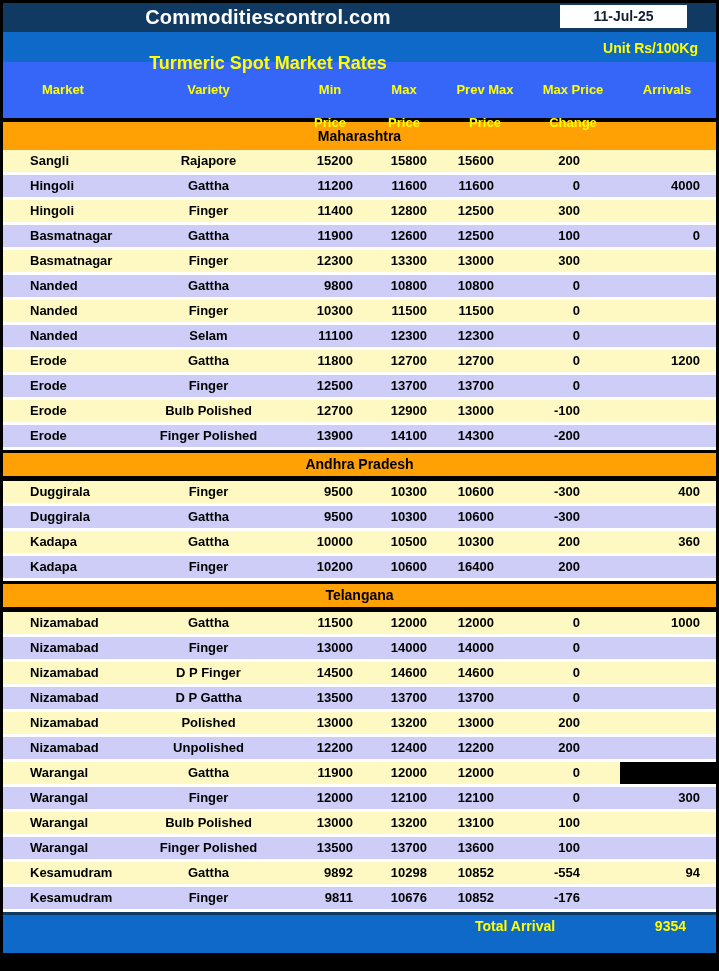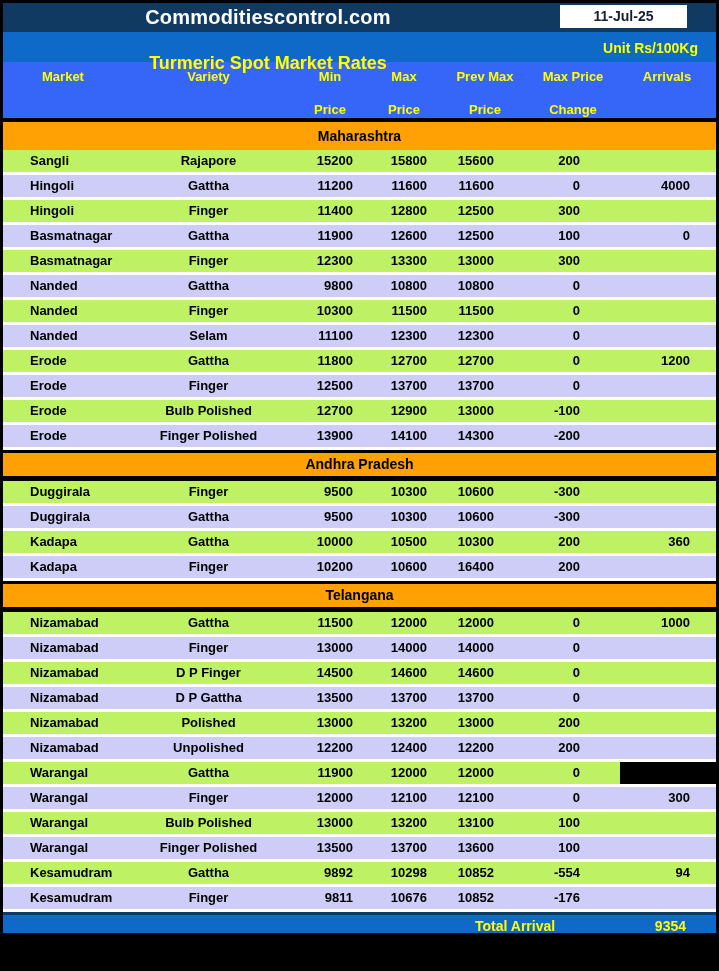--- a/index.html
+++ b/index.html
@@ -18,42 +18,42 @@
   .site-title { position:absolute; left:0; top:0; width:530px; height:29px; line-height:29px;
                 text-align:center; color:#fff; font-size:20px; letter-spacing:.2px; }
   .date-box { position:absolute; left:557px; top:2px; width:127px; height:23px; background:#fff;
               color:#121E33; font-size:14px; line-height:23px; text-align:center; }
   .title-bar { height:30px; background:var(--bar-blue); position:relative; }
   .page-title { position:absolute; left:0; top:16px; width:530px; height:30px; line-height:30px;
                 text-align:center; color:var(--yellow); font-size:18px; }
   .unit-label { position:absolute; right:18px; top:0; height:30px; line-height:32px;
                 color:var(--yellow); font-size:14px; }
   
-  .col-header { height:56px; background:var(--header-blue); box-sizing:border-box; padding-top:2px; }
+  .col-header { height:56px; background:var(--header-blue); box-sizing:border-box; padding-top:15px; }
   .col-line { display:grid; grid-template-columns:120px 171px 72px 76px 86px 90px 98px;
               height:25px; line-height:25px; color:var(--yellow); font-size:13px; text-align:center; }
   .col-line.second { margin-top:8px; }
   .black-sep { height:4px; background:#000; }
   
   .section-header { height:23px; line-height:23px; margin:3px 0 5px; background:var(--orange);
                     text-align:center; font-size:14px; color:#000; }
   .section-header.first { height:28px; line-height:28px; margin:0; }
   .row { display:grid; grid-template-columns:120px 171px 66px 74px 67px 86px 129px;
          height:25px; box-sizing:border-box; border-bottom:3px solid #fff;
          font-size:13px; line-height:22px; color:#000; position:relative; }
-  .row.odd  { background:#bef264; }
+  .row.odd  { background:#fef9c3; }
   .row.even { background:var(--lavender); }
   .cell-market  { padding-left:27px; }
   .cell-variety { text-align:center; }
   .num { text-align:right; padding-right:7px; }
-  .num.arrivals { padding-right:26px; }
+  .num.arrivals { padding-right:16px; }
   .redaction { position:absolute; right:0; top:0; width:96px; height:22px; background:var(--redaction); }
   
   .footer-sep { height:3px; background:var(--navy); }
-  .footer-bar { height:18px; background:var(--bar-blue); position:relative;
+  .footer-bar { height:38px; background:var(--bar-blue); position:relative;
                 color:var(--yellow); font-size:14px; }
   .footer-label { position:absolute; left:472px; top:0; line-height:22px; }
   .footer-value { position:absolute; right:30px; top:0; line-height:22px; }
 </style>
 </head>
 <body>
 
 <div class="page">
 
   <div class="navy-bar">
@@ -199,20 +199,21 @@
         <div class="num arrivals"></div>
       </div>
       <div class="section-header">Andhra Pradesh</div>
       <div class="row odd">
         <div class="cell-market">Duggirala</div>
         <div class="cell-variety">Finger</div>
         <div class="num">9500</div>
         <div class="num">10300</div>
         <div class="num">10600</div>
         <div class="num">-300</div>
+        <div class="num arrivals">400</div>
       </div>
       <div class="row even">
         <div class="cell-market">Duggirala</div>
         <div class="cell-variety">Gattha</div>
         <div class="num">9500</div>
         <div class="num">10300</div>
         <div class="num">10600</div>
         <div class="num">-300</div>
         <div class="num arrivals"></div>
       </div>

